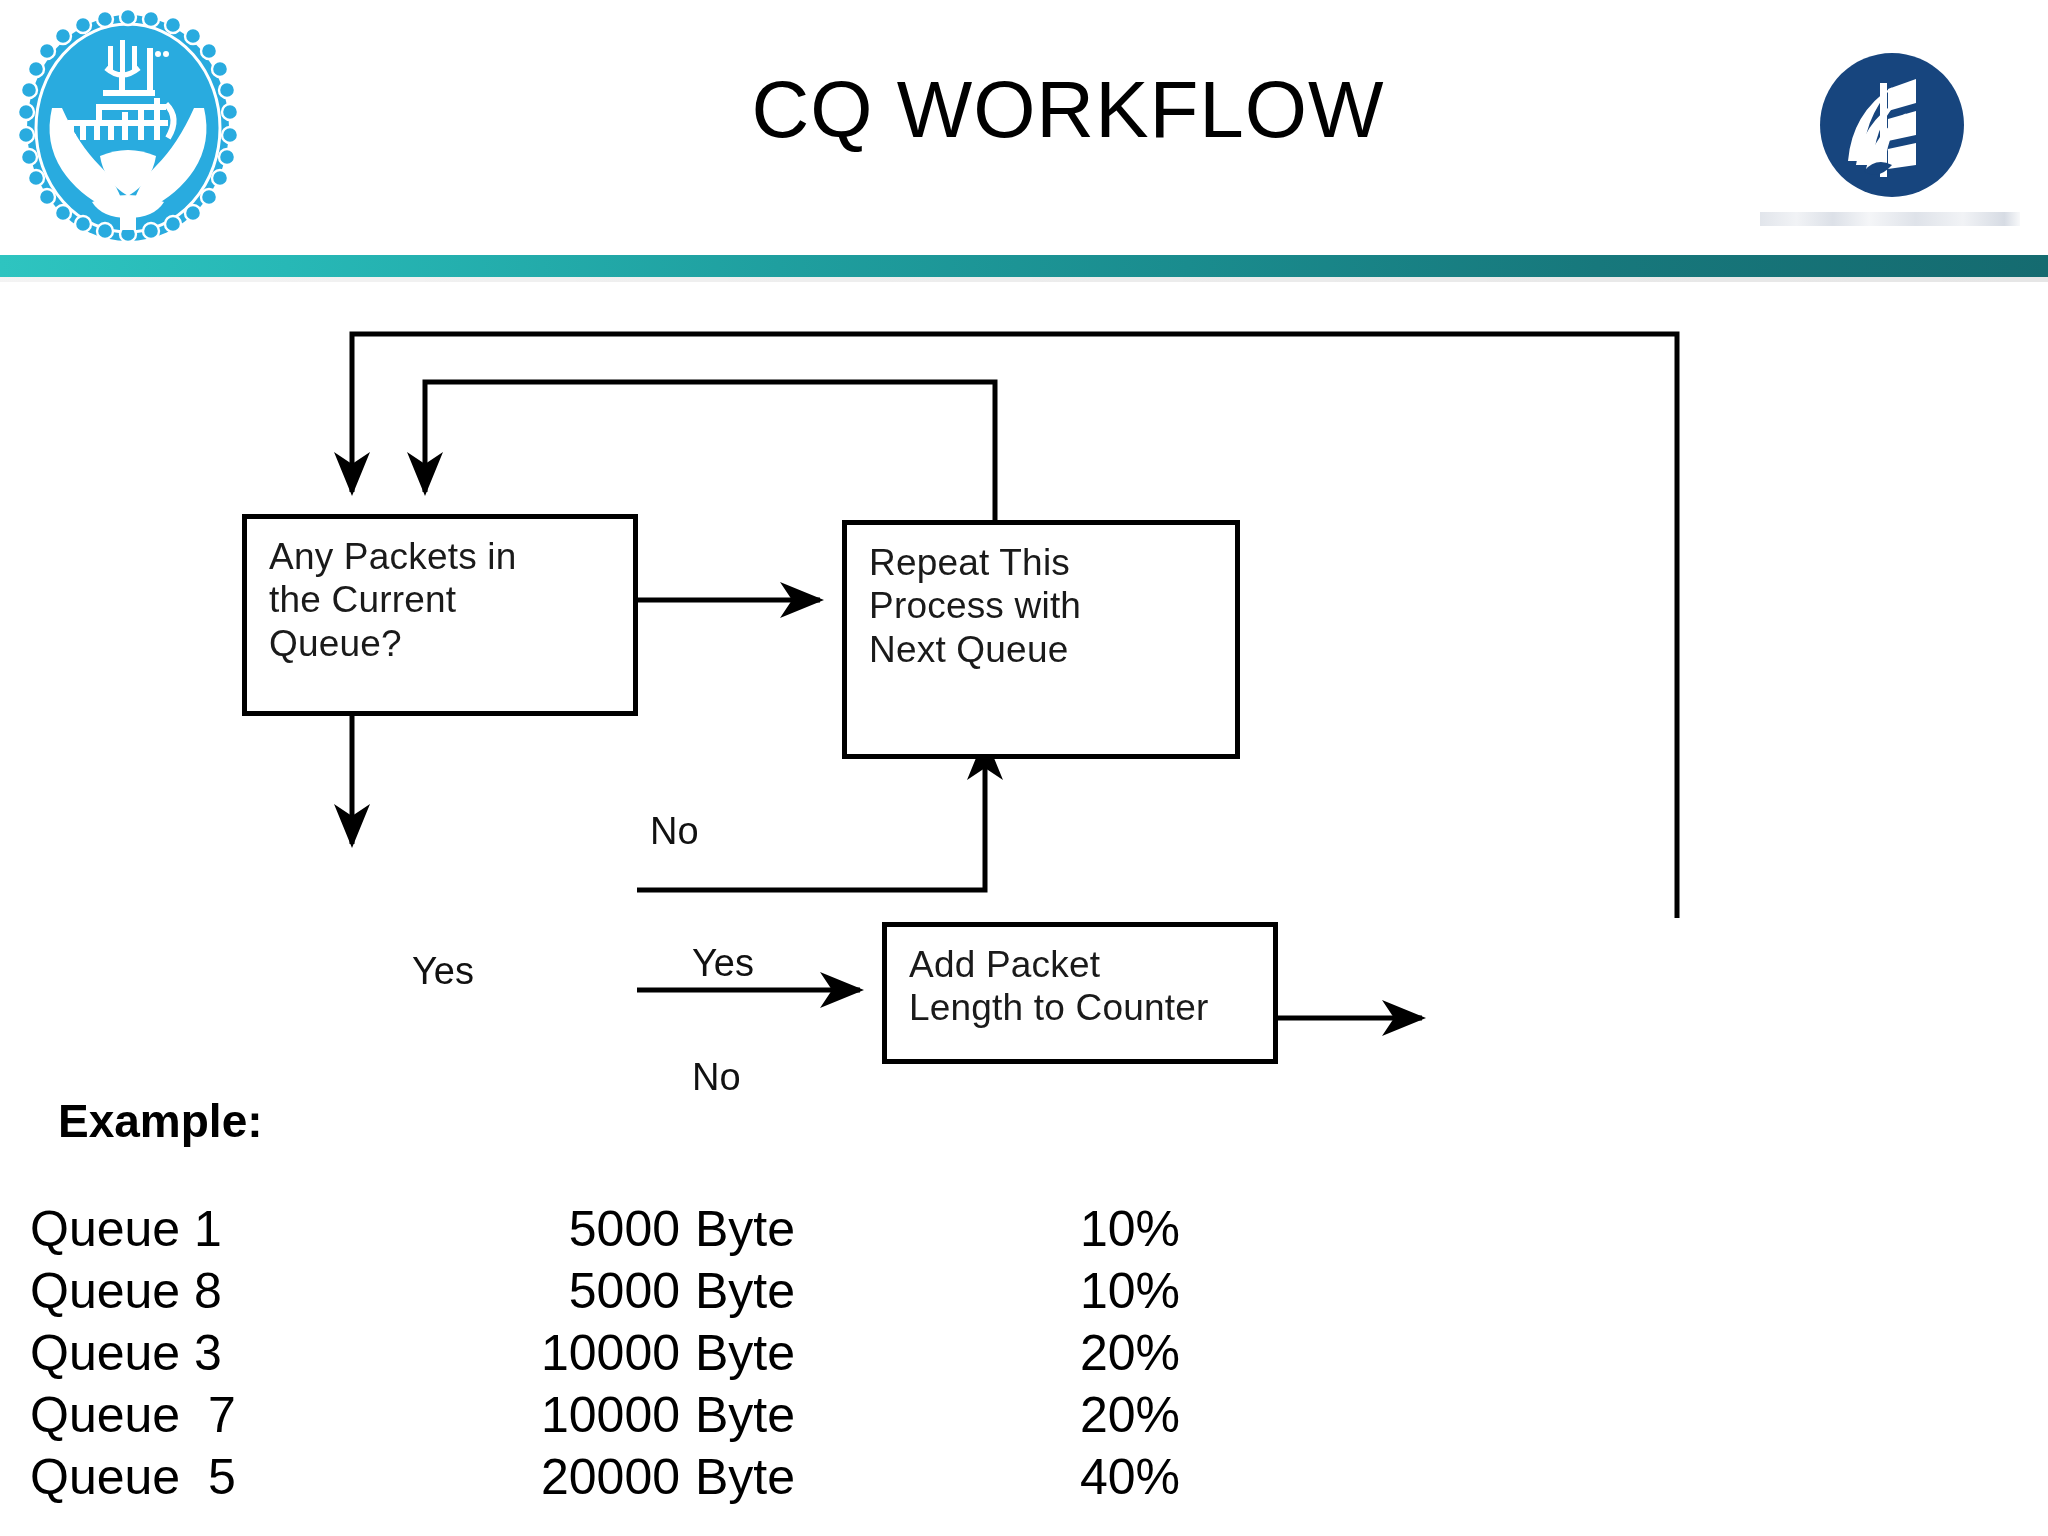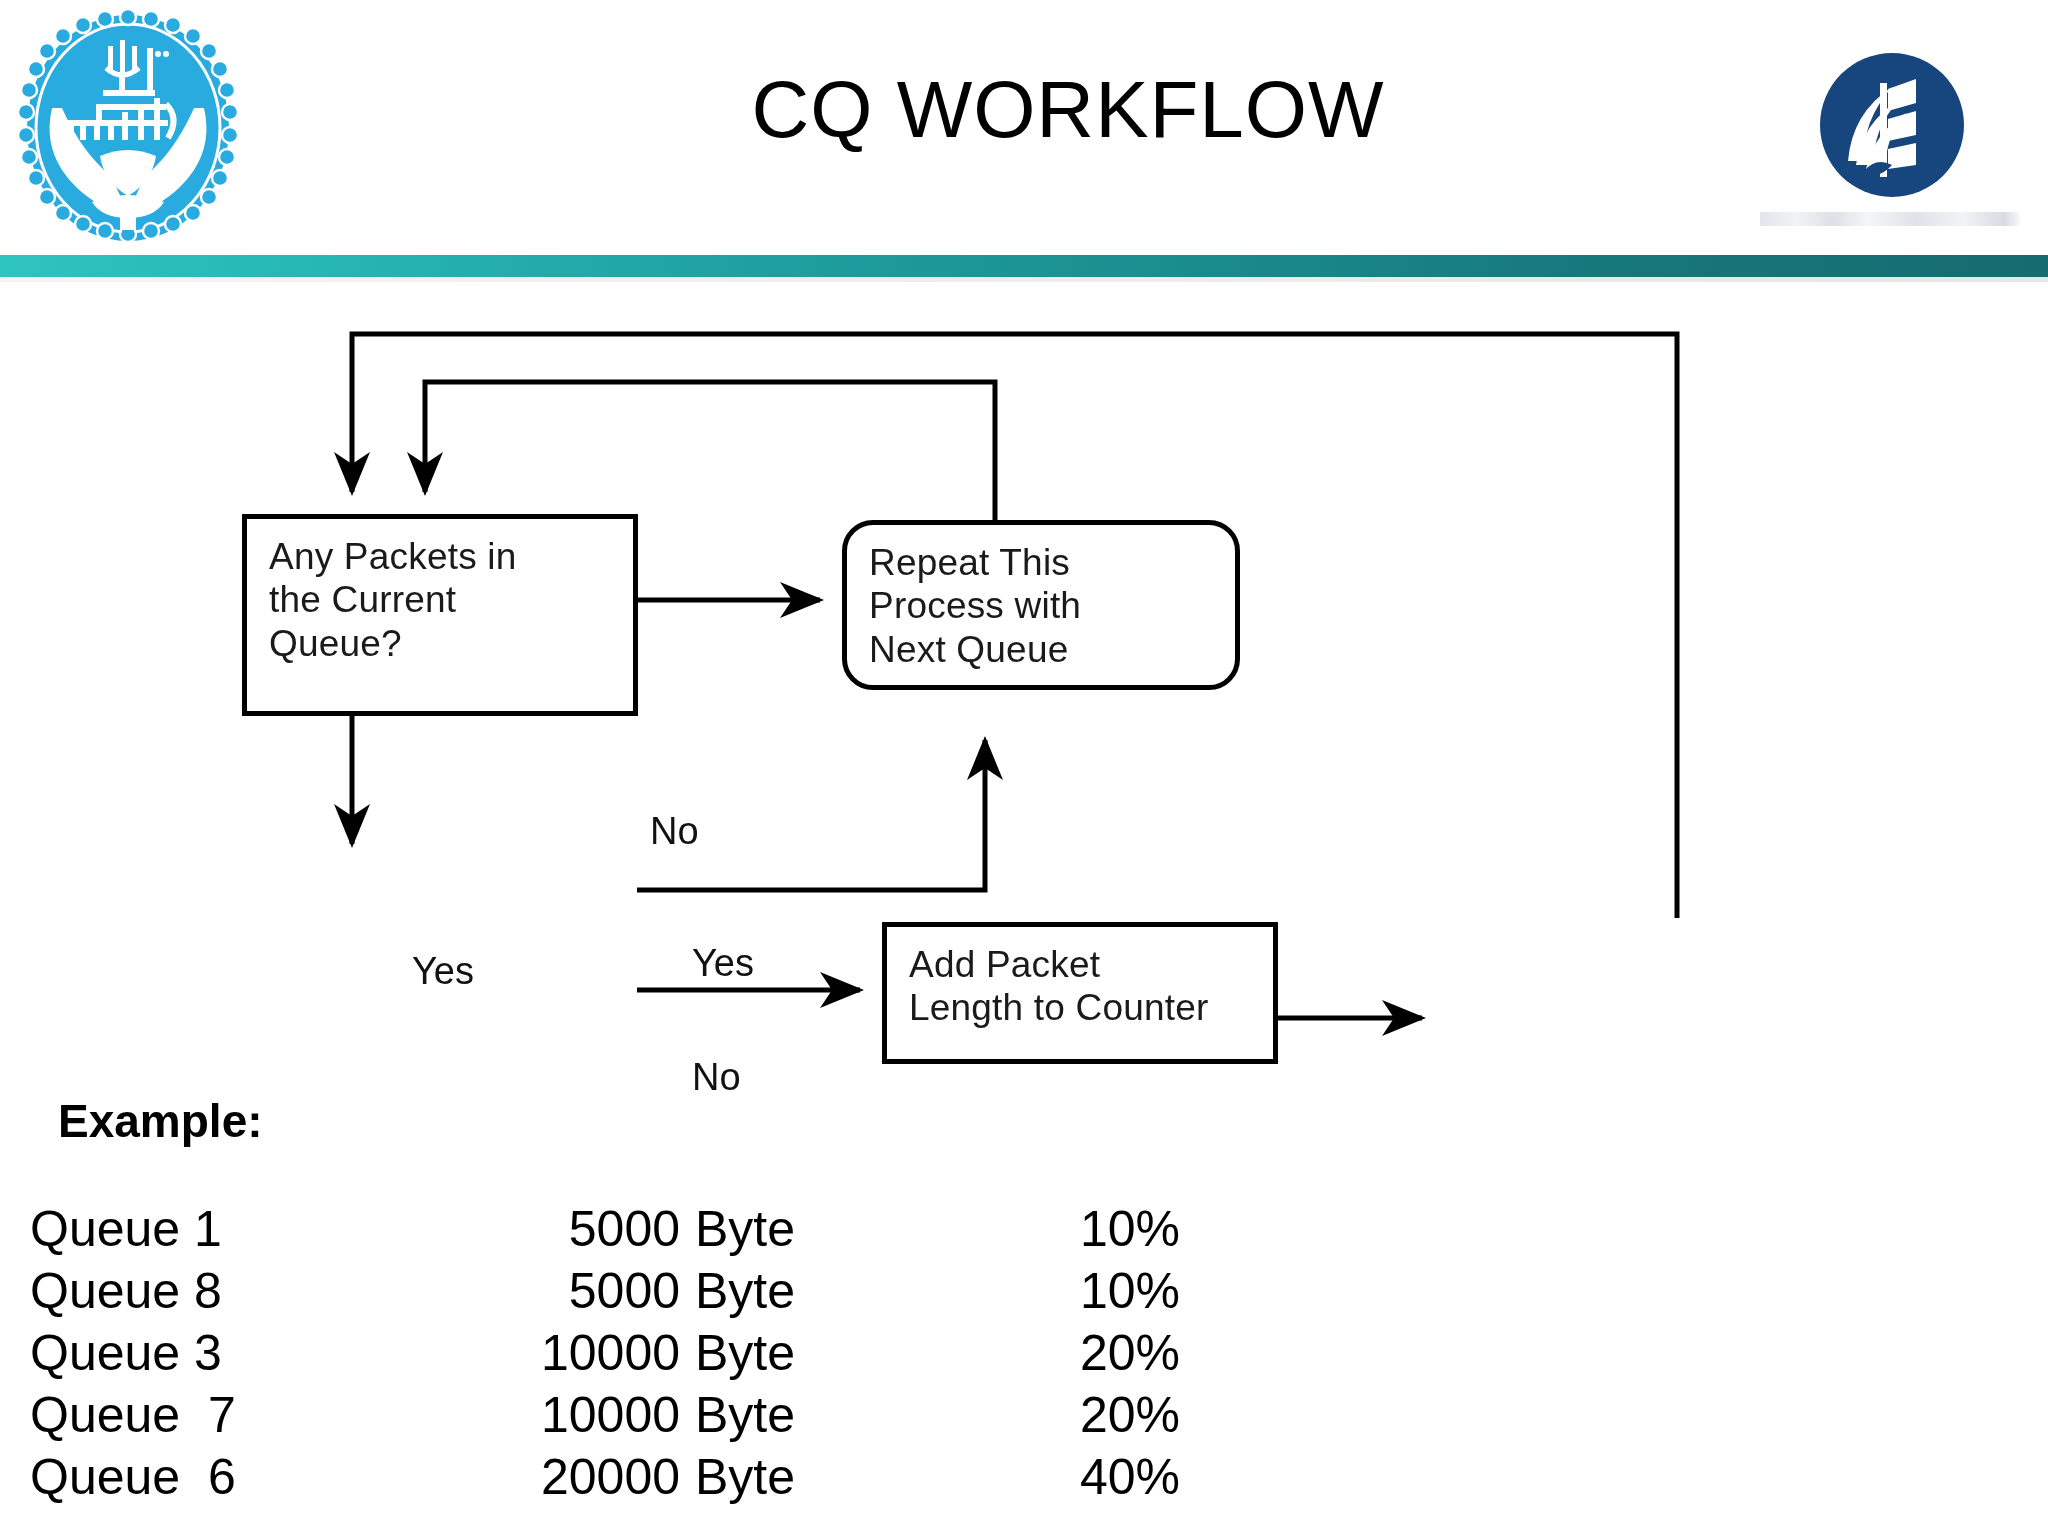--- a/index.html
+++ b/index.html
@@ -87,21 +87,21 @@
     box-sizing: border-box;
     font-size: 37px;
     line-height: 1.17;
     color: #1a1a1a;
     font-family: "Liberation Sans", sans-serif;
     padding: 16px 0 4px 22px;
     white-space: pre-line;
     letter-spacing: .2px;
   }
   #box-any      { left: 242px;  top: 232px; width: 396px;  height: 202px; }
-  #box-repeat   { left: 842px;  top: 238px; width: 398px;  height: 170px; border-radius: 31px; }
+  #box-repeat   { left: 842px;  top: 238px; width: 398px;  height: 239px; }
   #box-counter  { left: 105px;  top: 584px; width: 532px;  height: 208px; }
   #box-add      { left: 882px;  top: 640px; width: 396px;  height: 142px;
                   overflow: visible; }
   #box-move     { left: 1444px; top: 636px; width: 484px;  height: 204px; }
 
   .flabel {
     position: absolute;
     font-size: 38px;
     color: #111111;
     font-family: "Liberation Sans", sans-serif;
@@ -311,18 +311,18 @@
     <span class="c-unit">Byte</span>
     <span class="c-pct">20%</span>
   </div>
   <div class="qrow">
     <span class="c-name">Queue  7</span>
     <span class="c-bytes">10000</span>
     <span class="c-unit">Byte</span>
     <span class="c-pct">20%</span>
   </div>
   <div class="qrow">
-    <span class="c-name">Queue  6</span>
+    <span class="c-name">Queue  5</span>
     <span class="c-bytes">20000</span>
     <span class="c-unit">Byte</span>
     <span class="c-pct">40%</span>
   </div>
 </div>
 
 </body></html>

